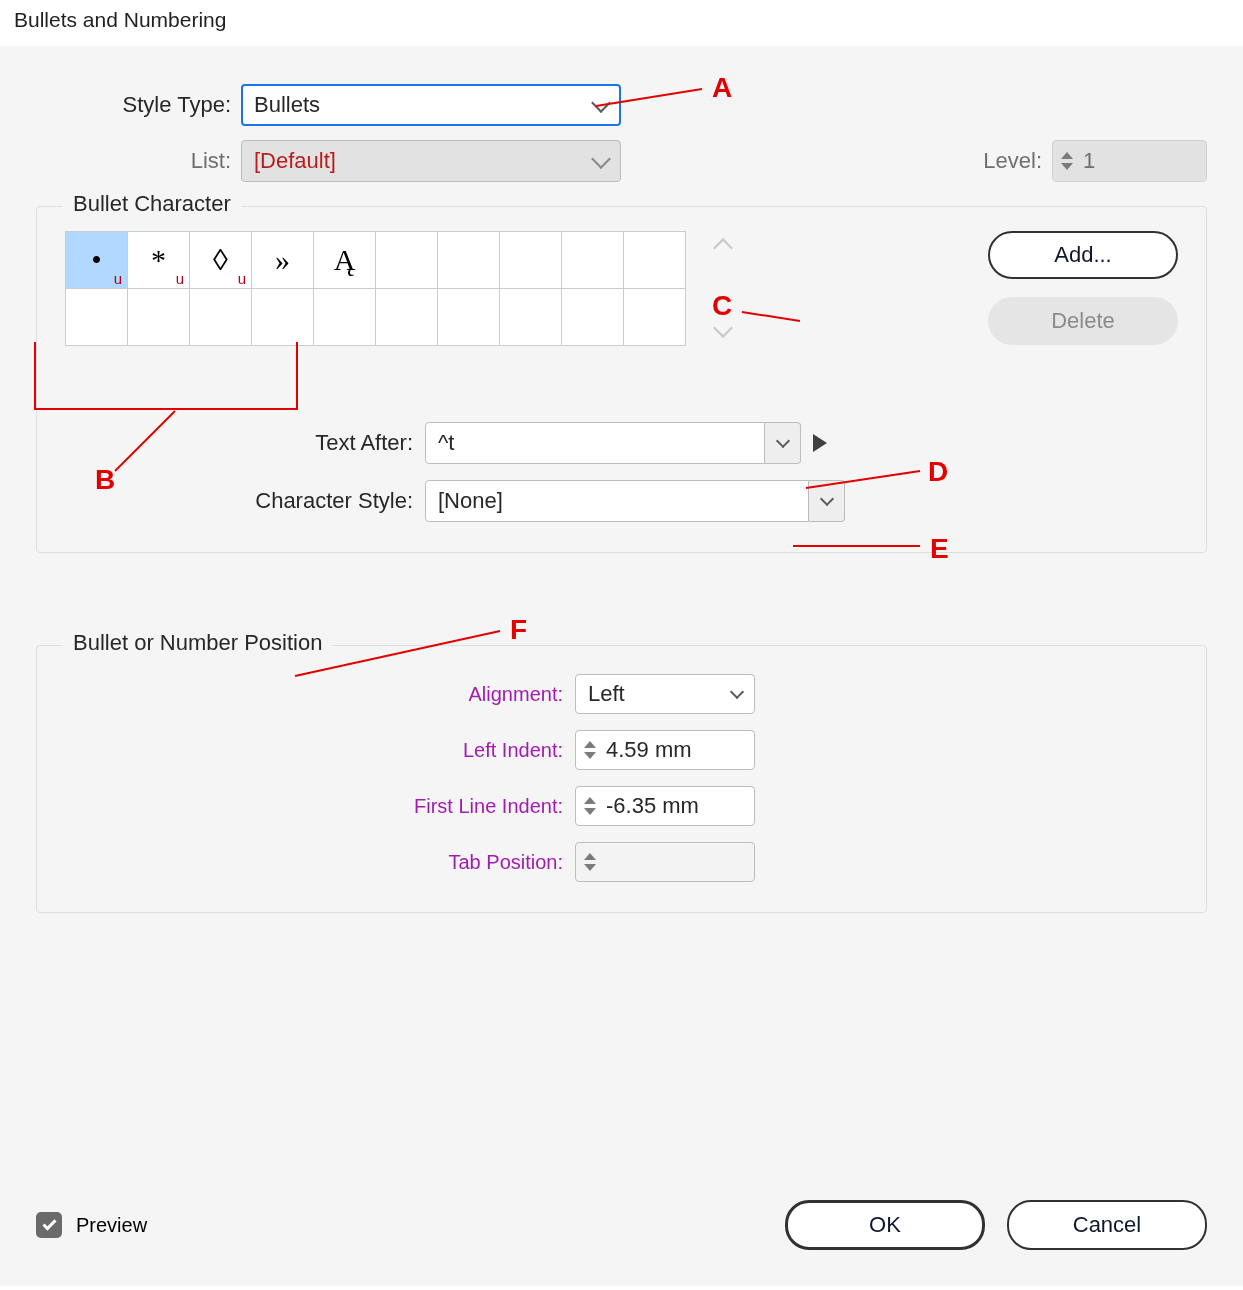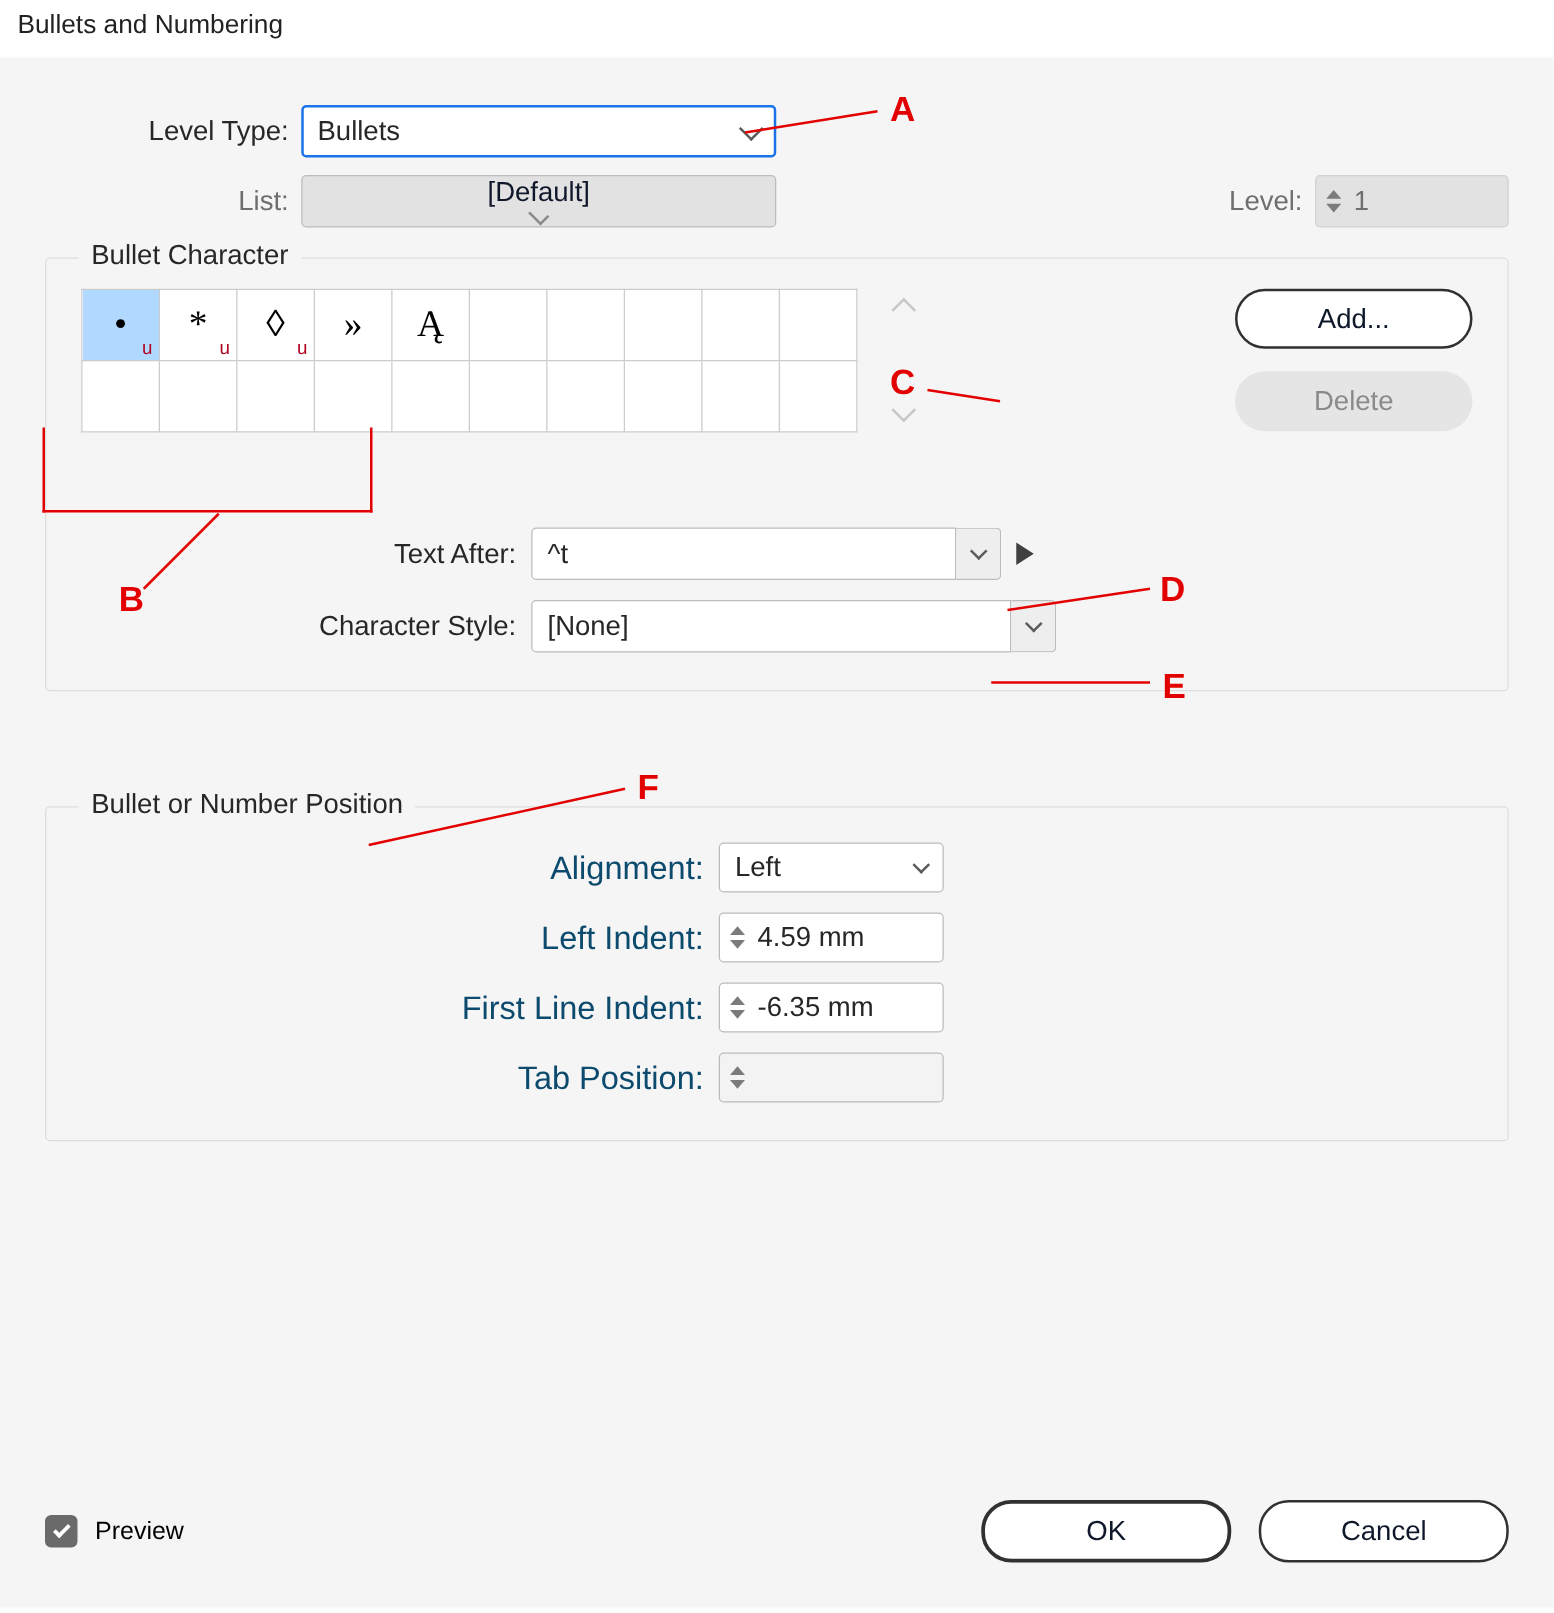--- a/index.html
+++ b/index.html
@@ -47,22 +47,21 @@
       border-radius: 4px;
       font-size: 22px;
       color: #272727;
     }
     .dropdown.focused {
       border: 2px solid #1a73e8;
       padding: 0 11px;
     }
     .dropdown.disabled {
       background: #e2e2e2;
-      color: #0f172a;
-      flex-direction: column;
+      color: #b91c1c;
     }
     .chev {
       width: 14px; height: 14px;
       border-right: 2px solid #5b5b5b;
       border-bottom: 2px solid #5b5b5b;
       transform: rotate(45deg);
       margin-bottom: 4px;
     }
     .tri-right {
       width: 0; height: 0;
@@ -172,21 +171,21 @@
       cursor: pointer;
     }
     .pill-btn.outline { border: 2px solid #313131; background: #fff; color: #0f172a; }
     .pill-btn.disabled { border: none; background: #e5e5e5; color: #8a8a8a; }
     .inner-row {
       display: flex;
       align-items: center;
       margin-top: 16px;
     }
     .inner-label { width: 360px; text-align: right; padding-right: 12px; font-size: 22px; color: #272727; }
-    .pos-label { width: 510px; text-align: right; padding-right: 12px; font-size: 26px; color: #0c4a6e; }
+    .pos-label { width: 510px; text-align: right; padding-right: 12px; font-size: 20px; color: #a21caf; }
     .input-combo {
       display: flex;
       align-items: center;
     }
     .text-input {
       height: 42px;
       border: 1px solid #bcbcbc;
       border-radius: 4px 0 0 4px;
       padding: 0 12px;
       background: #fff;
@@ -245,21 +244,21 @@
     }
   </style>
 </head>
 <body>
 
 <div class="title-bar">Bullets and Numbering</div>
 
 <div class="content">
 
   <div class="row" style="margin-top:8px;">
-    <div class="label list-type-label">Level Type:</div>
+    <div class="label list-type-label">Style Type:</div>
     <div class="dropdown focused" style="width:380px;">
       <span>Bullets</span>
       <span class="chev"></span>
     </div>
   </div>
 
   <div class="row" style="position:relative;">
     <div class="label dim list-type-label">List:</div>
     <div class="dropdown disabled" style="width:380px;">
       <span>[Default]</span>

